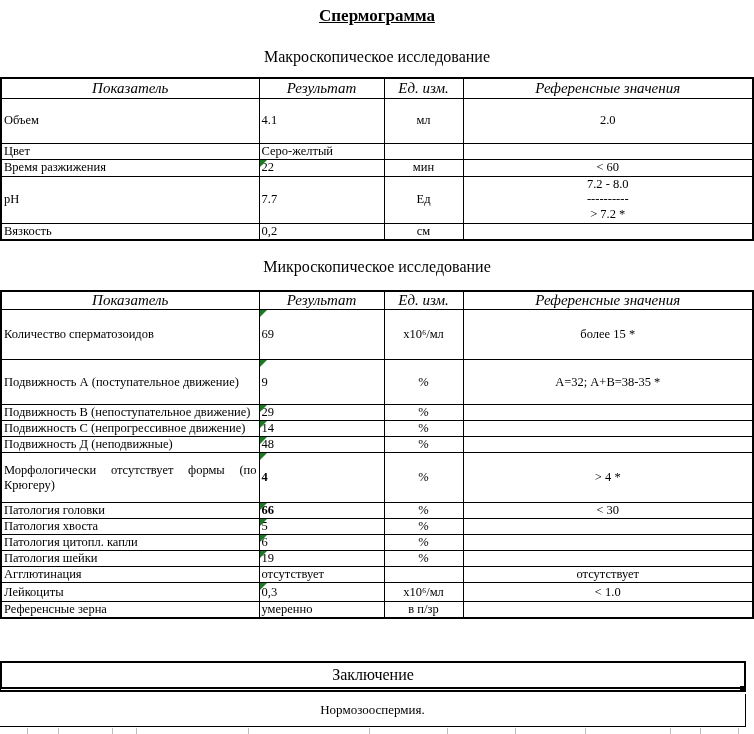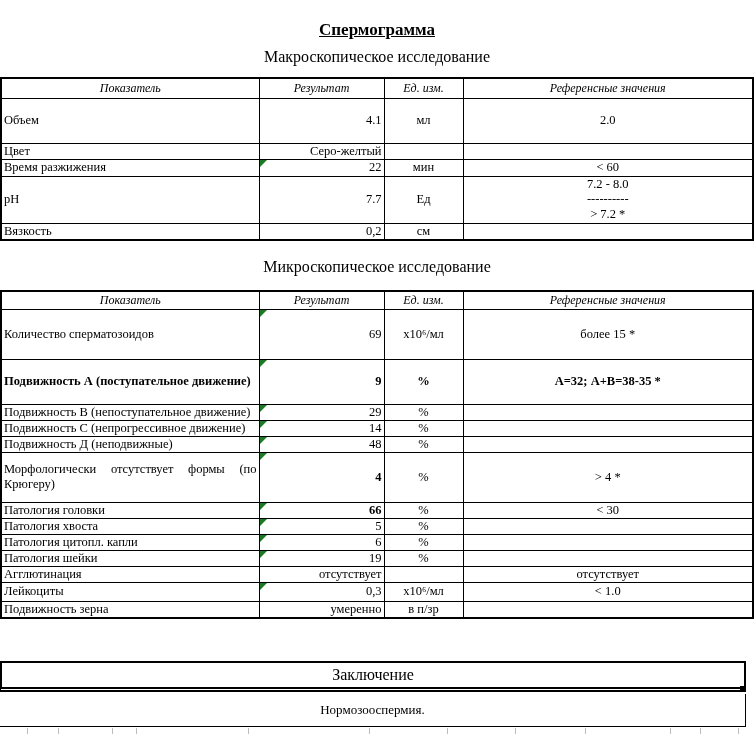--- a/index.html
+++ b/index.html
@@ -3,44 +3,44 @@
 <meta charset="utf-8">
 <style>
   * { box-sizing: border-box; }
   html,body { margin:0; padding:0; background:#fff; }
   .page {
     position:relative; width:754px; height:734px; background:#ffffff;
     font-family:"Liberation Serif","DejaVu Serif",serif; color:#000;
     overflow:hidden;
   }
   .title {
-    position:absolute; top:20px; left:0; width:754px; text-align:center;
+    position:absolute; top:6px; left:0; width:754px; text-align:center;
     font-size:17px; font-weight:bold; text-decoration:underline;
   }
   .section-heading {
     position:absolute; left:0; width:754px; text-align:center; font-size:16px;
   }
   #heading0 { top:48px; }
   #heading1 { top:258px; }
   table.report-table {
     position:absolute; left:0; border-collapse:collapse; table-layout:fixed;
     width:752px; border:2px solid #000;
   }
   #table0 { top:77px; }
   #table1 { top:290px; }
   .report-table th, .report-table td {
     border:1px solid #000; padding:0 2px; vertical-align:middle;
     font-size:12.5px; overflow:hidden;
   }
   .report-table th {
-    font-style:italic; font-weight:normal; text-align:center; font-size:12px;
+    font-style:italic; font-weight:normal; text-align:center; font-size:15px;
   }
   td.lbl { text-align:left; }
   td.lbl.justify { text-align:justify; }
-  td.res { text-align:right; position:relative; }
+  td.res { text-align:left; position:relative; }
   td.res.bold { font-weight:bold; }
   td.unit { text-align:center; }
   td.ref { text-align:center; white-space:pre-line; line-height:15px; }
   .marker {
     position:absolute; top:0; left:0; width:0; height:0;
     border-top:7px solid var(--marker,#1d7a24); border-right:7px solid transparent;
   }
   .conclusion-box {
     position:absolute; top:661px; left:0; width:746px; height:31px;
     border:2px solid #000; border-bottom:5px double #000;
@@ -128,21 +128,21 @@
           <th>Референсные значения</th>
         </tr>
       </thead>
       <tbody>
         <tr style="height: 50px;">
           <td class="lbl">Количество сперматозоидов</td>
           <td class="res"><span class="marker"></span><span>69</span></td>
           <td class="unit">x10⁶/мл</td>
           <td class="ref">более 15 *</td>
         </tr>
-        <tr style="height: 45px; font-weight: bold;">
+        <tr style="height: 45px;">
           <td class="lbl">Подвижность А (поступательное движение)</td>
           <td class="res"><span class="marker"></span><span>9</span></td>
           <td class="unit">%</td>
           <td class="ref">А=32; А+В=38-35 *</td>
         </tr>
         <tr style="height: 16px;">
           <td class="lbl">Подвижность В (непоступательное движение)</td>
           <td class="res"><span class="marker"></span><span>29</span></td>
           <td class="unit">%</td>
           <td class="ref"></td>
@@ -195,21 +195,21 @@
           <td class="unit"></td>
           <td class="ref">отсутствует</td>
         </tr>
         <tr style="height: 19px;">
           <td class="lbl">Лейкоциты</td>
           <td class="res"><span class="marker"></span><span>0,3</span></td>
           <td class="unit">x10⁶/мл</td>
           <td class="ref">&lt; 1.0</td>
         </tr>
         <tr style="height: 16px;">
-          <td class="lbl">Подвижность зерна</td>
+          <td class="lbl">Референсные зерна</td>
           <td class="res"><span>умеренно</span></td>
           <td class="unit">в п/зр</td>
           <td class="ref"></td>
         </tr>
       </tbody>
     </table>
 
   <div class="conclusion-box">
     <span>Заключение</span>
   </div>

